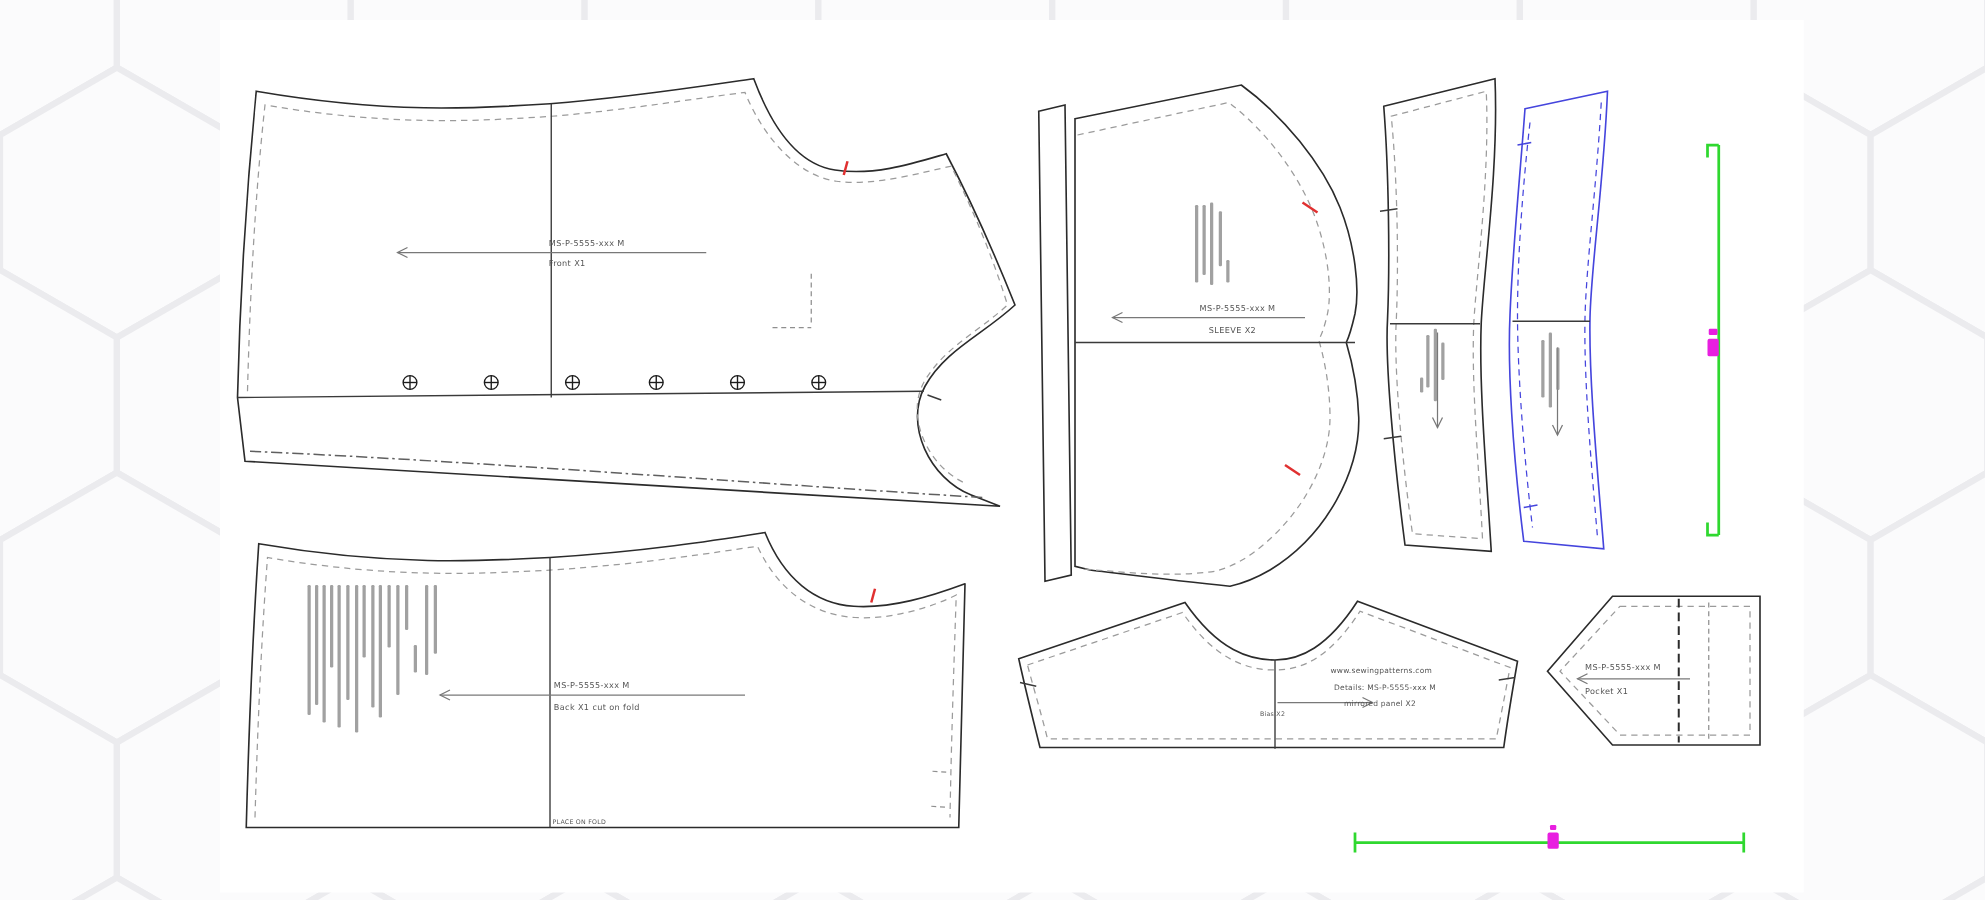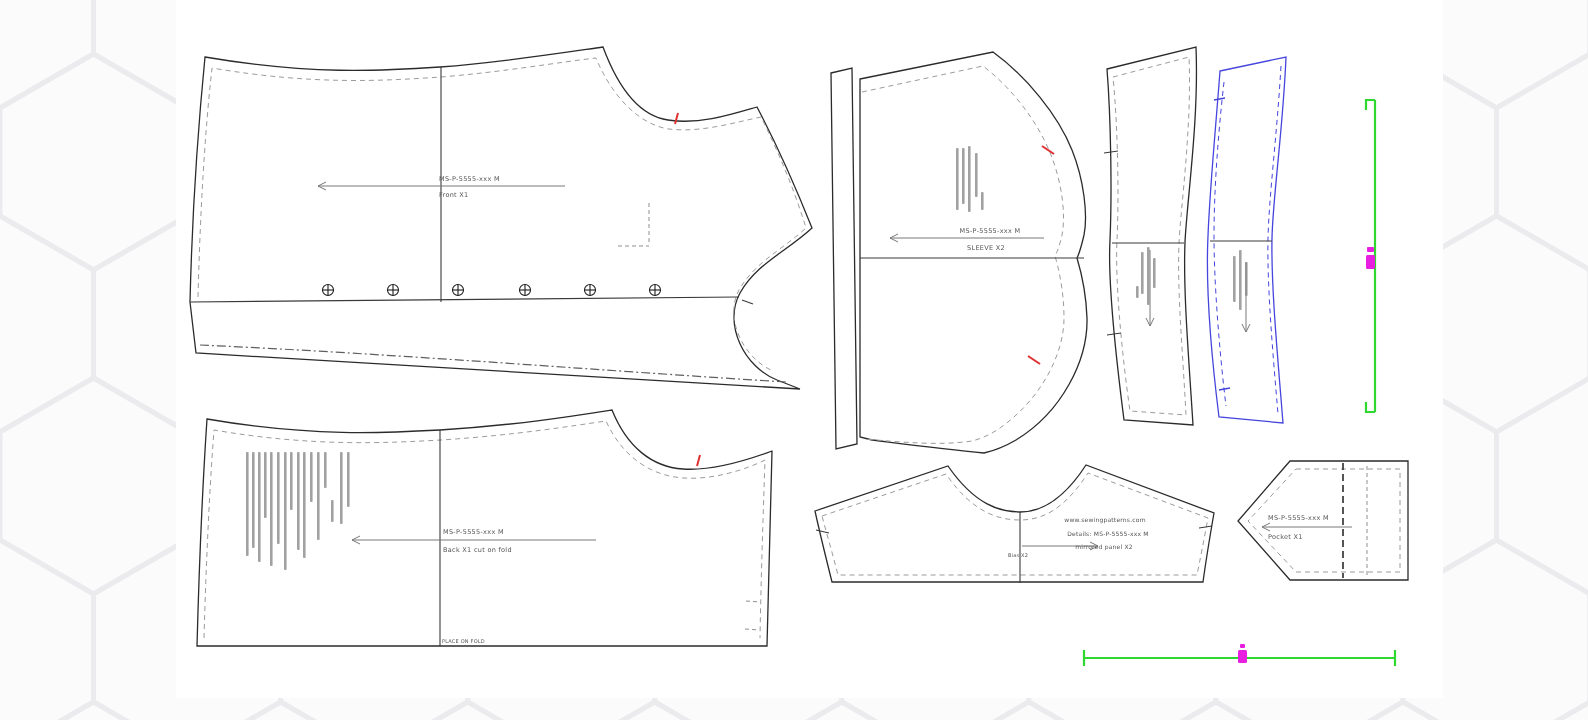--- a/index.html
+++ b/index.html
@@ -1,19 +1,19 @@
 <!DOCTYPE html>
 <html><head>
 <meta charset="utf-8">
 <style>
   html,body{margin:0;padding:0;}
   body{width:1588px;height:720px;overflow:hidden;font-family:"DejaVu Sans",sans-serif;}
   .stage{position:relative;width:1588px;height:720px;}
   #hexbg{position:absolute;left:0;top:0;}
-  .sheet{position:absolute;left:176px;top:0;width:1267px;height:698px;}
+  .sheet{position:absolute;left:176px;top:16px;width:1267px;height:698px;}
   svg text{font-family:"DejaVu Sans",sans-serif;}
   path,line,polyline,circle{fill:none;}
   .outline{stroke:#2b2b2b;stroke-width:1.3;}
   .thin{stroke:#3a3a3a;stroke-width:1.1;}
   .seam{stroke:#9b9b9b;stroke-width:1;stroke-dasharray:5 4;}
   .seam2{stroke:#8f8f8f;stroke-width:1;stroke-dasharray:4 3;}
   .hem{stroke:#5f5f5f;stroke-width:1.2;stroke-dasharray:9 3 2 3;}
   .grain{stroke:#787878;stroke-width:1;}
   .btnline{stroke:#1c1c1c;stroke-width:1.1;}
   .notch{stroke-width:2;}

